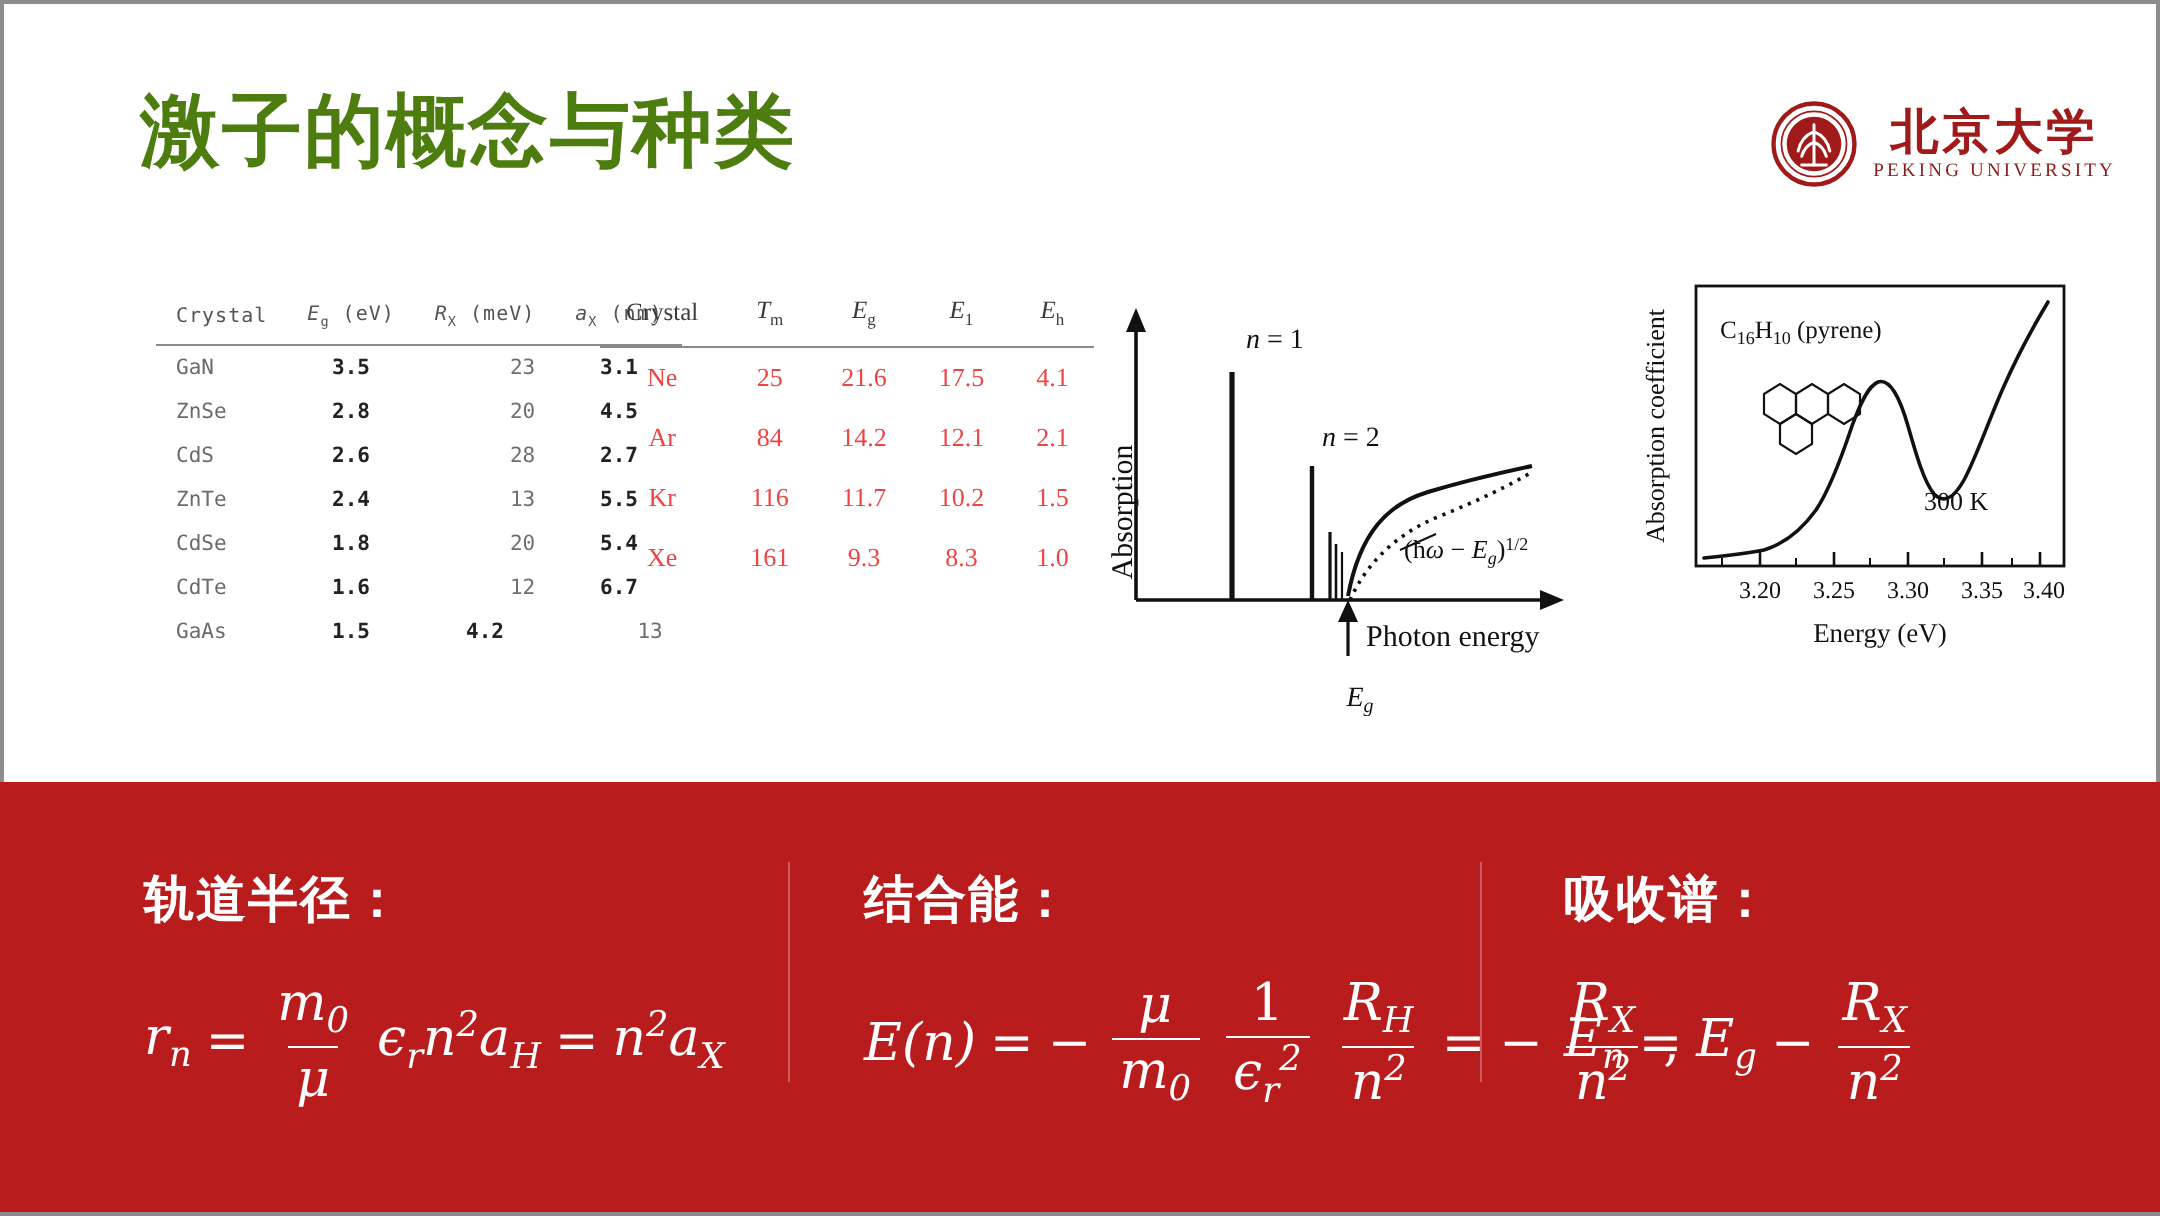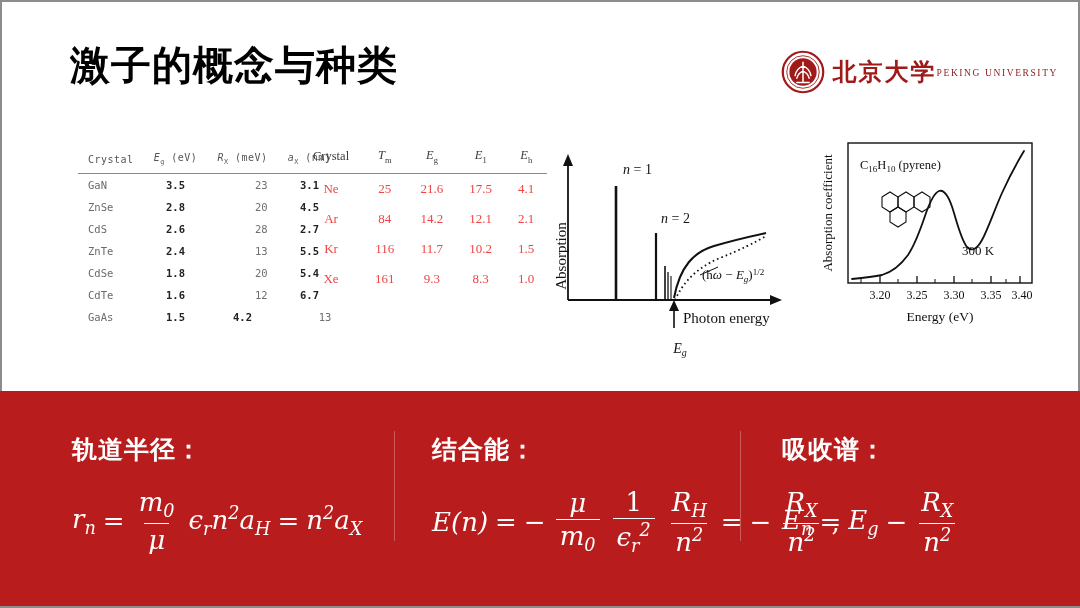--- a/index.html
+++ b/index.html
@@ -4,26 +4,26 @@
 <style>
   html,body{margin:0;padding:0;background:#808080;}
   body{width:1080px;height:608px;overflow:hidden;font-family:"Liberation Sans",sans-serif;}
   .slide{position:relative;width:1080px;height:608px;background:#ffffff;box-sizing:border-box;}
   .slide-edge{position:absolute;inset:0;border:2px solid #8c8c8c;pointer-events:none;box-sizing:border-box;}
 
   
   .title{
     position:absolute;left:70px;top:38px;
     font-size:40px;font-weight:bold;letter-spacing:1px;
-    color:#000000;font-family:"DejaVu Sans","Liberation Sans",sans-serif;
+    color:#4d7c0f;font-family:"DejaVu Sans","Liberation Sans",sans-serif;
     white-space:nowrap;
   }
   .logo{position:absolute;right:22px;top:50px;display:flex;align-items:center;gap:8px;}
   .logo-mark{width:44px;height:44px;flex:0 0 auto;}
-  .logo-text{display:flex;align-items:center;}
+  .logo-text{display:flex;flex-direction:column;align-items:center;}
   .logo-cn{font-size:24px;font-weight:bold;color:#a01a1a;letter-spacing:2px;
            font-family:"DejaVu Serif","Liberation Serif",serif;line-height:1.05;}
   .logo-en{font-size:9.5px;color:#8c1a1a;letter-spacing:1.6px;
            font-family:"Liberation Serif",serif;margin-top:2px;}
 
   
   .content{position:absolute;left:0;top:120px;width:1040px;height:265px;}
 
   
   table.sci{border-collapse:collapse;font-family:"Liberation Serif",serif;color:#3b3b3b;}

